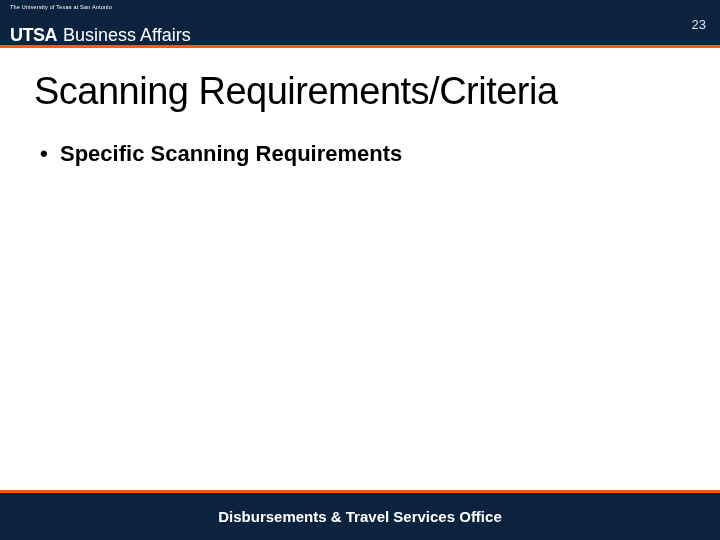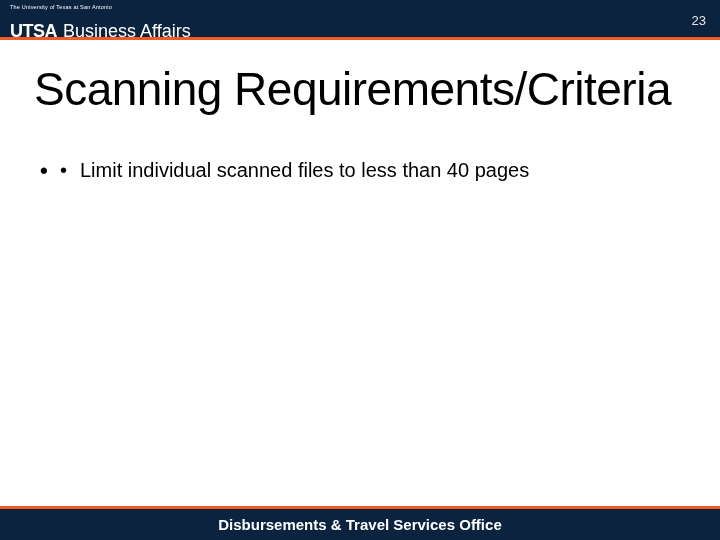--- a/index.html
+++ b/index.html
@@ -6,21 +6,21 @@
   body {
     width: 720px;
     height: 540px;
     font-family: Arial, Helvetica, sans-serif;
     background: #fff;
     position: relative;
     overflow: hidden;
   }
   .top-bar {
     background: #0c2340;
-    height: 40px;
+    height: 48px;
     display: flex;
     align-items: center;
     justify-content: space-between;
     padding: 4px 14px 0 10px;
     border-bottom: 3px solid #f15a22;
   }
   .brand {
     display: flex;
     align-items: baseline;
     color: #fff;
@@ -43,21 +43,21 @@
   .brand-dept {
     font-size: 18px;
     font-weight: 400;
     margin-top: 22px;
   }
   .page-number {
     color: #e5e5e5;
     font-size: 13px;
   }
   .slide-title {
-    font-size: 46px;
+    font-size: 38px;
     font-weight: 400;
     color: #000;
     padding: 22px 30px 10px 34px;
     letter-spacing: -0.5px;
   }
   .content {
     padding: 18px 50px 0 40px;
   }
   .level1 {
     list-style: none;
@@ -93,21 +93,21 @@
     position: absolute;
     left: 0;
     top: 0;
   }
   .footer-bar {
     position: absolute;
     bottom: 0;
     left: 0;
     right: 0;
     background: #0c2340;
-    height: 34px;
+    height: 50px;
     border-top: 3px solid #f15a22;
     display: flex;
     align-items: center;
     justify-content: center;
   }
   .footer-text {
     color: #fff;
     font-size: 15px;
     font-weight: 700;
   }
@@ -122,22 +122,22 @@
     <span class="brand-dept">Business Affairs</span>
   </div>
   <div class="page-number">23</div>
 </div>
 
 <h1 class="slide-title">Scanning Requirements/Criteria</h1>
 
 <div class="content">
   <ul class="level1">
     <li>
+      <span>Specific Scanning Requirements</span>
       <ul class="level2">
-        <li>Limit individual scanned files to less than 40 pages</li>
       </ul>
     </li>
   </ul>
 </div>
 
 <div class="footer-bar">
   <span class="footer-text">Disbursements &amp; Travel Services Office</span>
 </div>
 
 </body></html>

